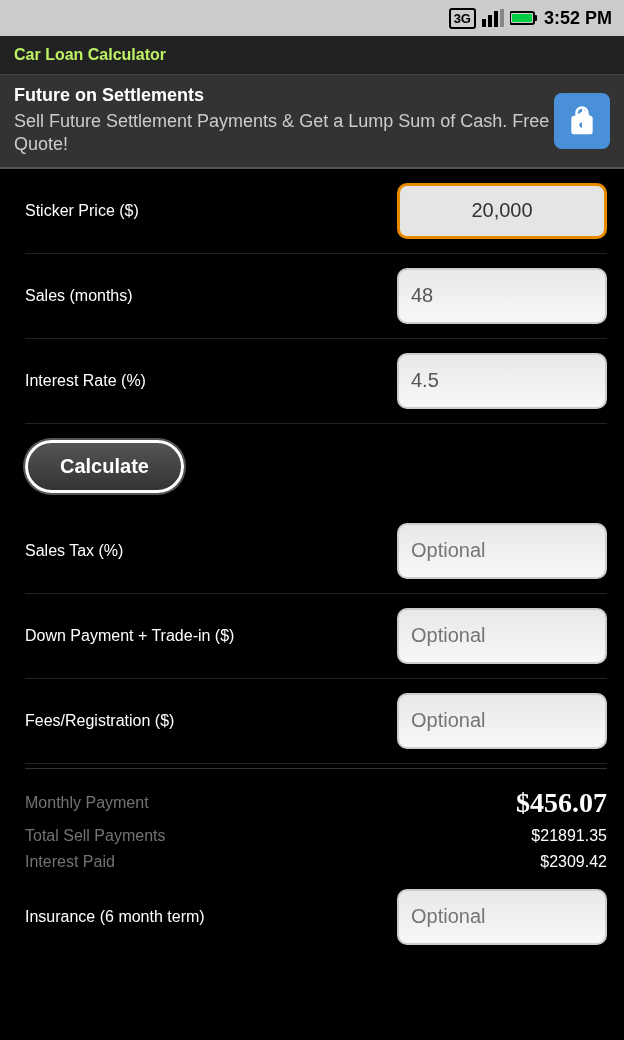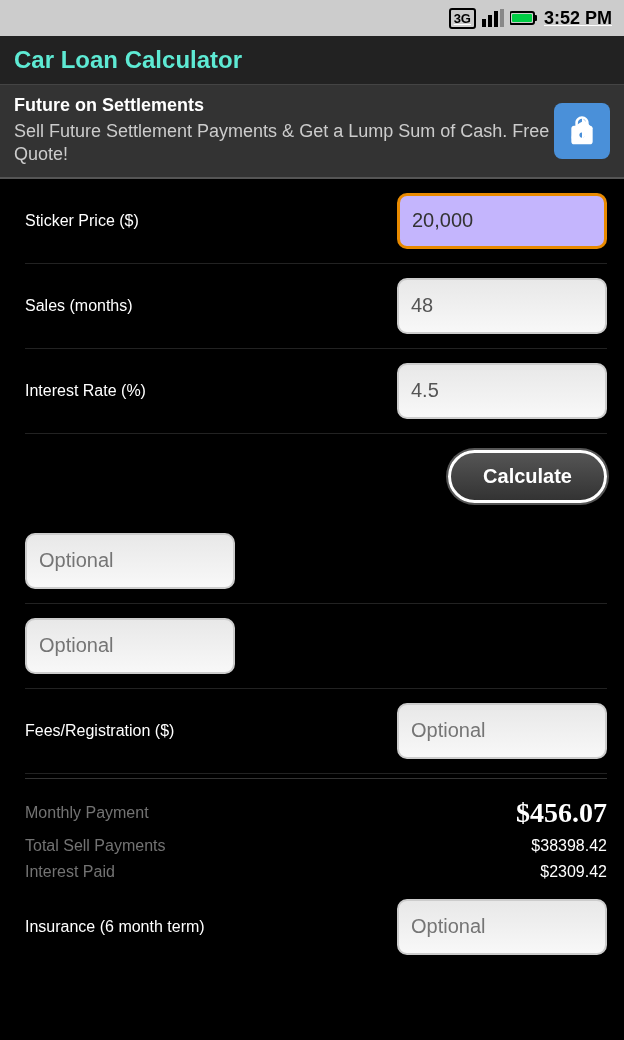--- a/index.html
+++ b/index.html
@@ -20,35 +20,34 @@
       display: flex;
       align-items: center;
       justify-content: flex-end;
       padding: 0 12px;
       gap: 6px;
     }
     .status-icons {
       display: flex;
       align-items: center;
       gap: 6px;
-      text-decoration: underline;
     }
     .status-time {
       font-size: 18px;
       font-weight: bold;
       color: #000;
     }
 
     
     .title-bar {
       background: #222;
       padding: 10px 14px;
-      font-size: 24px;
-      font-weight: bold;
-      color: #5eead4;
+      font-size: 16px;
+      font-weight: bold;
+      color: #bef264;
       border-bottom: 1px solid #444;
     }
 
     
     .ad-banner {
       background: #333;
       display: flex;
       align-items: center;
       justify-content: space-between;
       padding: 10px 14px;
@@ -111,32 +110,33 @@
       border: 2px solid #ccc;
       background: linear-gradient(to bottom, #e8e8e8, #f8f8f8);
       font-size: 20px;
       color: #555;
       padding: 0 12px;
       outline: none;
       text-align: left;
     }
     .form-input.active-input {
       border: 3px solid #e88a00;
-      background: #c4b5fd;
+      background: #e5e5e5;
       color: #333;
+      text-align: center;
     }
     .form-input.optional-input {
       color: #aaa;
       font-size: 20px;
     }
 
     
     .calculate-row {
       display: flex;
-      justify-content: flex-end;
+      justify-content: flex-start;
       padding: 16px 0;
     }
     .calculate-button {
       background: linear-gradient(to bottom, #555, #333);
       border: 3px solid #fff;
       border-radius: 30px;
       color: #fff;
       font-size: 20px;
       font-weight: bold;
       padding: 12px 32px;
@@ -253,40 +253,42 @@
   <div class="form-row">
     <label class="form-label">Interest Rate (%)</label>
     <input class="form-input" type="text" value="4.5" style="">
   </div>
 
   <div class="calculate-row">
     <button class="calculate-button">Calculate</button>
   </div>
 
   <div class="form-row">
+    <label class="form-label">Sales Tax (%)</label>
     <input class="form-input optional-input" type="text" placeholder="Optional" style="">
   </div>
 
   <div class="form-row">
+    <label class="form-label">Down Payment + Trade-in ($)</label>
     <input class="form-input optional-input" type="text" placeholder="Optional" style="">
   </div>
 
   <div class="form-row">
     <label class="form-label">Fees/Registration ($)</label>
     <input class="form-input optional-input" type="text" placeholder="Optional" style="">
   </div>
 
   <div class="results-section">
     <div class="result-row">
       <span class="result-label">Monthly Payment</span>
       <span class="result-value large">$456.07</span>
     </div>
     <div class="result-row">
       <span class="result-label">Total Sell Payments</span>
-      <span class="result-value">$38398.42</span>
+      <span class="result-value">$21891.35</span>
     </div>
     <div class="result-row">
       <span class="result-label">Interest Paid</span>
       <span class="result-value">$2309.42</span>
     </div>
   </div>
 
   <div class="insurance-row">
     <label class="insurance-label">Insurance (6 month term)</label>
     <input class="insurance-input" type="text" placeholder="Optional" style="">

